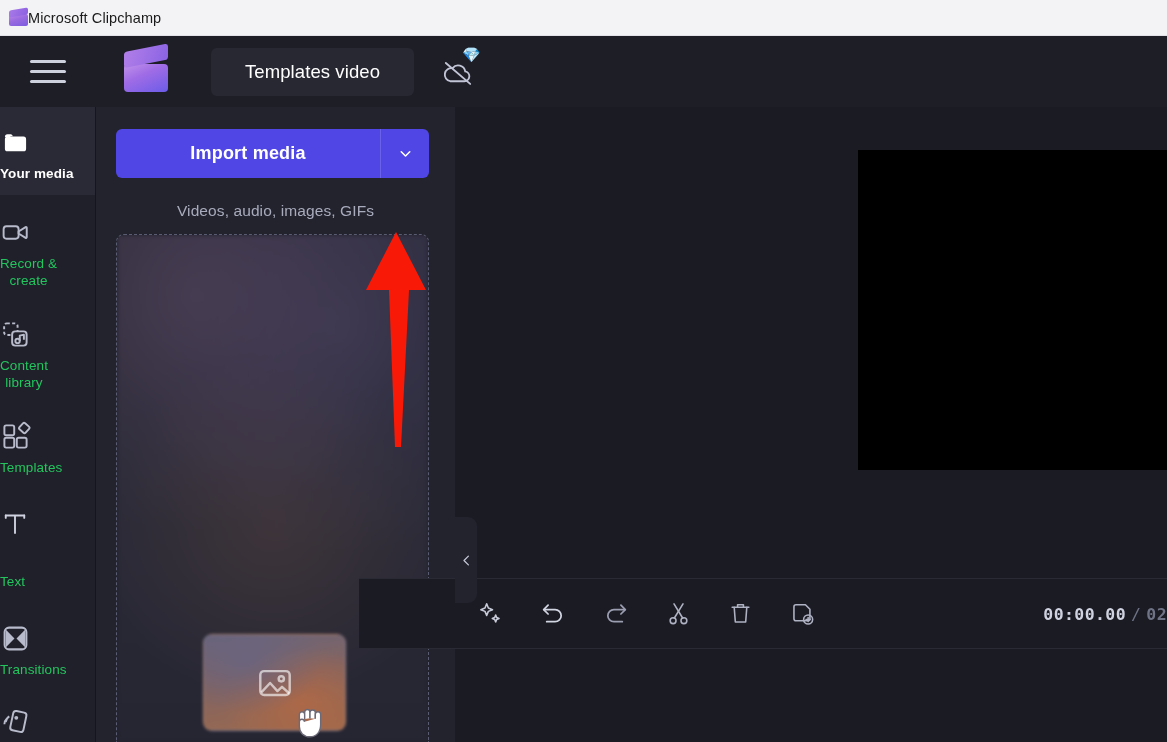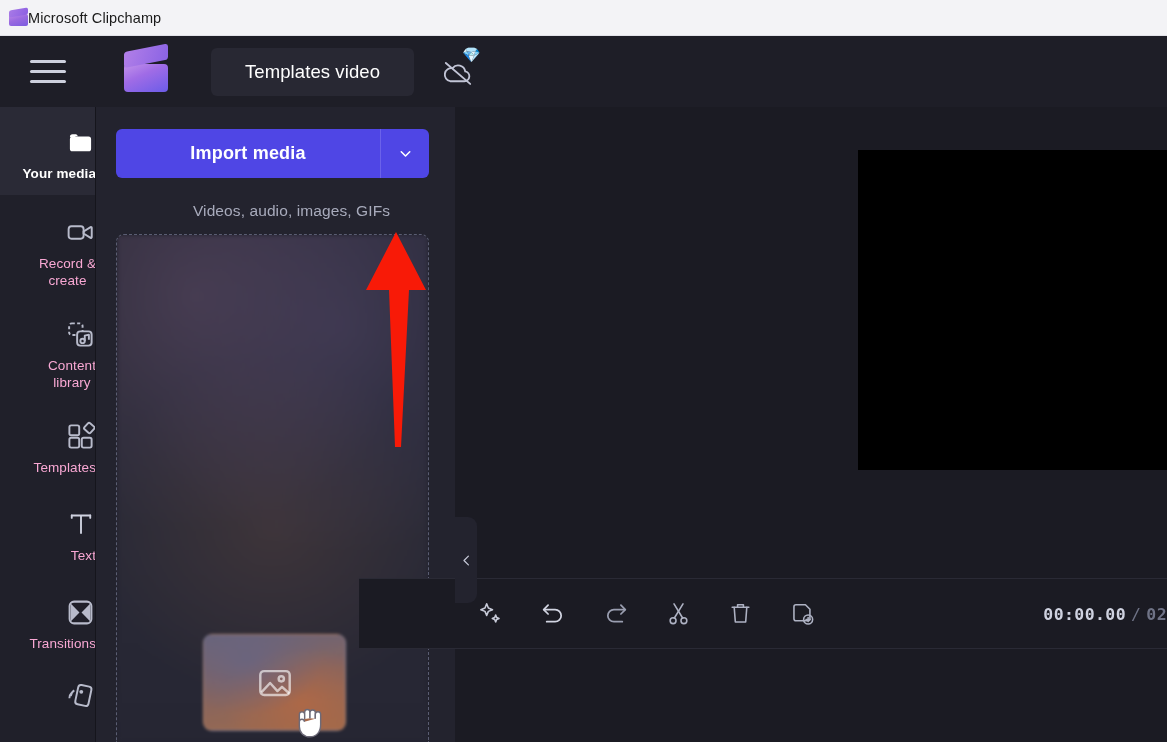--- a/index.html
+++ b/index.html
@@ -106,32 +106,32 @@
   
   #rail {
     width: 96px; height: 635px;
     background: #20202a;
     border-right: 1px solid #15151c;
     flex: none; overflow: hidden;
     position: relative;
   }
   .rail-item {
     width: 96px;
-    display: flex; flex-direction: column; align-items: flex-end;
+    display: flex; flex-direction: column; align-items: flex-start;
     padding-top: 15px; padding-bottom: 13px;
     cursor: pointer;
   }
   .rail-item .ri-icon {
     height: 34px; display: flex; align-items: center; justify-content: center;
     color: #b8bbcb;
   }
   .rail-item .ri-label {
     margin-top: 6px;
     font-size: 13.5px; line-height: 17px; text-align: center;
-    color: #f9a8d4; letter-spacing: .1px;
+    color: #22c55e; letter-spacing: .1px;
   }
   .rail-item.active { background: #2a2a36; }
   .rail-item.active .ri-icon, .rail-item.active .ri-label { color: #ffffff; font-weight: 600; }
 
   
   #media-panel {
     width: 359px; height: 635px; flex: none;
     background: #23232e;
     position: relative; overflow: hidden;
   }
@@ -148,21 +148,21 @@
   #import-btn .lbl {
     font-size: 18px; font-weight: 700; color: #ffffff; letter-spacing: .2px;
   }
   #import-caret {
     width: 49px; background: #4f46e5;
     border-left: 1px solid #6b62ea;
     display: flex; align-items: center; justify-content: center;
     cursor: pointer; color: #ffffff;
   }
   #import-sub {
-    position: absolute; left: 16px; top: 95px; width: 359px;
+    position: absolute; left: 0; top: 95px; width: 359px;
     text-align: center; font-size: 15.5px; color: #a8abbc; letter-spacing: .1px;
   }
   #dropzone {
     position: absolute; left: 20px; top: 127px;
     width: 313px; height: 508px;
     border: 1.5px dashed #5a5d72; border-bottom: none;
     border-radius: 8px 8px 0 0;
     overflow: hidden;
   }
   #dz-blur {
@@ -342,21 +342,21 @@
           <svg width="31" height="31" viewBox="0 0 24 24" fill="none" stroke="#b8bbcb" stroke-width="1.5" stroke-linejoin="round">
             <rect x="3.4" y="3.4" width="7.6" height="7.6" rx="1.4"></rect>
             <rect x="3.4" y="13" width="7.6" height="7.6" rx="1.4"></rect>
             <rect x="13" y="13" width="7.6" height="7.6" rx="1.4"></rect>
             <rect x="15.6" y="2.2" width="6.4" height="6.4" rx="1.2" transform="rotate(42 18.8 5.4)"></rect>
           </svg>
         </span>
         <span class="ri-label">Templates</span>
       </div>
 
-      <div class="rail-item" style="padding-top:18px;">
+      <div class="rail-item" style="padding-top:18px;gap:26px;">
         <span class="ri-icon">
           <svg width="30" height="30" viewBox="0 0 24 24" fill="none" stroke="#cfd2e0" stroke-width="1.5" stroke-linecap="round">
             <path d="M4.6 5.2h14.8M12 5.2v14"></path>
             <path d="M4.6 5.2v1.9M19.4 5.2v1.9"></path>
           </svg>
         </span>
         <span class="ri-label">Text</span>
       </div>
 
       <div class="rail-item" style="padding-top:18px;">

